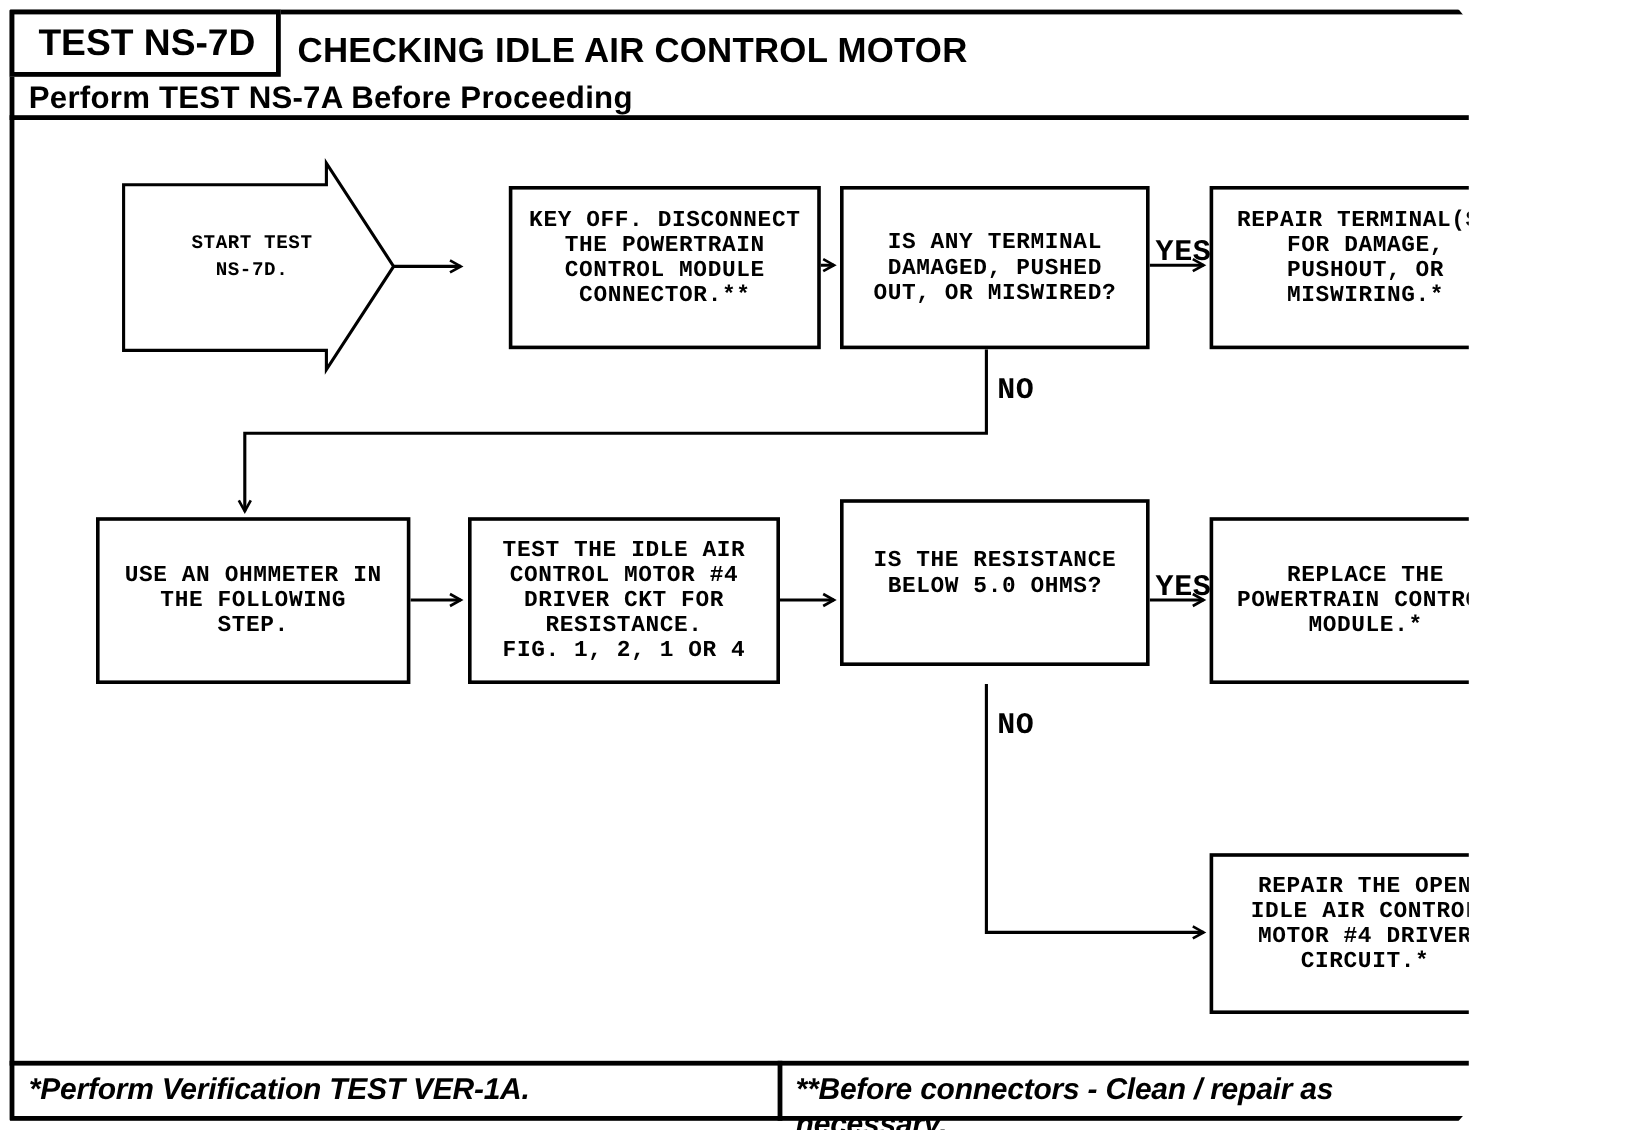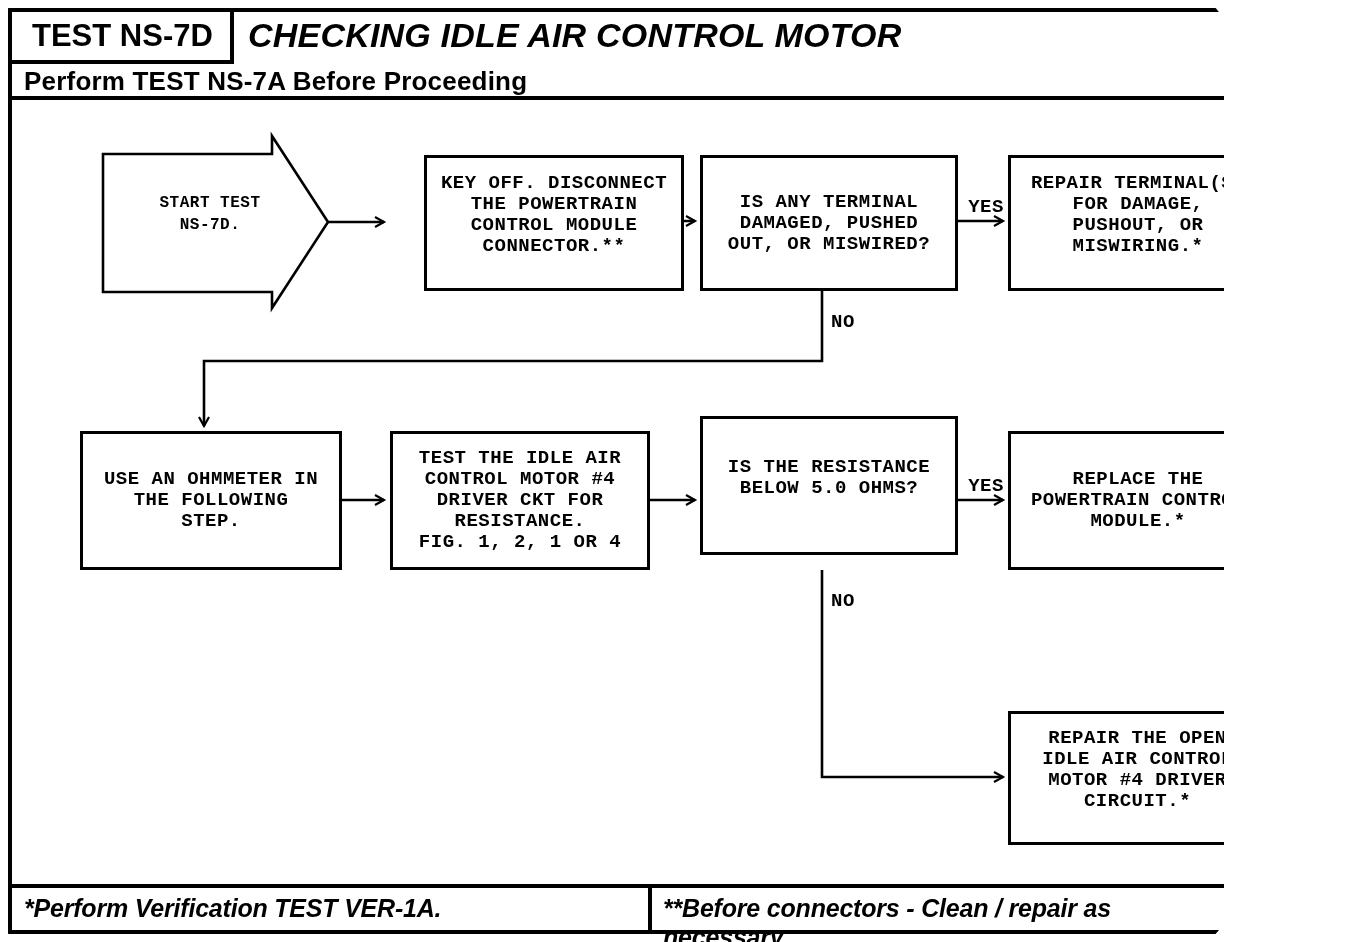--- a/index.html
+++ b/index.html
@@ -4,36 +4,36 @@
 <style>
   html,body{margin:0;padding:0;background:#fff;}
   .page{position:relative;width:1224px;height:942px;background:#fff;
         font-family:"Liberation Sans",sans-serif;color:#000;overflow:hidden;border-radius:28px;}
   .abs{position:absolute;}
   
   .outer-frame{left:8px;top:8px;width:1340px;height:926px;border:4px solid #000;box-sizing:border-box;}
   .test-id-box{left:8px;top:8px;width:226px;height:56px;border:4px solid #000;box-sizing:border-box;
                background:#fff;display:flex;align-items:center;padding-left:20px;}
   .test-id{font-weight:bold;font-size:31px;letter-spacing:0px;}
-  .page-title{left:248px;top:16px;font-weight:bold;font-size:34px;letter-spacing:.2px;font-style:italic;}
+  .page-title{left:248px;top:27px;font-weight:bold;font-size:29px;letter-spacing:.2px;}
   .subtitle{left:24px;top:66px;font-weight:bold;font-size:26px;letter-spacing:.2px;}
   .rule-top{left:8px;top:96px;width:1340px;height:4px;background:#000;}
   .rule-bottom{left:8px;top:884px;width:1340px;height:4px;background:#000;}
   .footer-divider{left:648px;top:884px;width:4px;height:50px;background:#000;}
   .footer-note{top:894px;font-weight:bold;font-style:italic;font-size:25px;letter-spacing:-.2px;}
   .footer-left{left:24px;}
   .footer-right{left:663px;}
   
   .fbox{border:3px solid #000;box-sizing:border-box;background:#fff;
         display:flex;align-items:center;justify-content:center;text-align:center;
         font-family:"Liberation Mono","DejaVu Sans Mono",monospace;font-weight:bold;
         font-size:19px;line-height:21px;letter-spacing:.5px;white-space:pre-line;}
   .shift-up{padding-bottom:16px;}
   .flow-label{position:absolute;font-family:"Liberation Mono","DejaVu Sans Mono",monospace;
-              font-weight:bold;font-size:19px;letter-spacing:.5px;}
+              font-weight:bold;font-size:25px;letter-spacing:.5px;}
   .start-text{position:absolute;left:112px;top:192px;width:196px;text-align:center;
               font-family:"Liberation Mono","DejaVu Sans Mono",monospace;font-weight:bold;
               font-size:16px;line-height:22px;letter-spacing:.5px;white-space:pre-line;}
   svg.wires{position:absolute;left:0;top:0;pointer-events:none;}
 </style>
 </head>
 <body>
 
 <div class="page">
 

